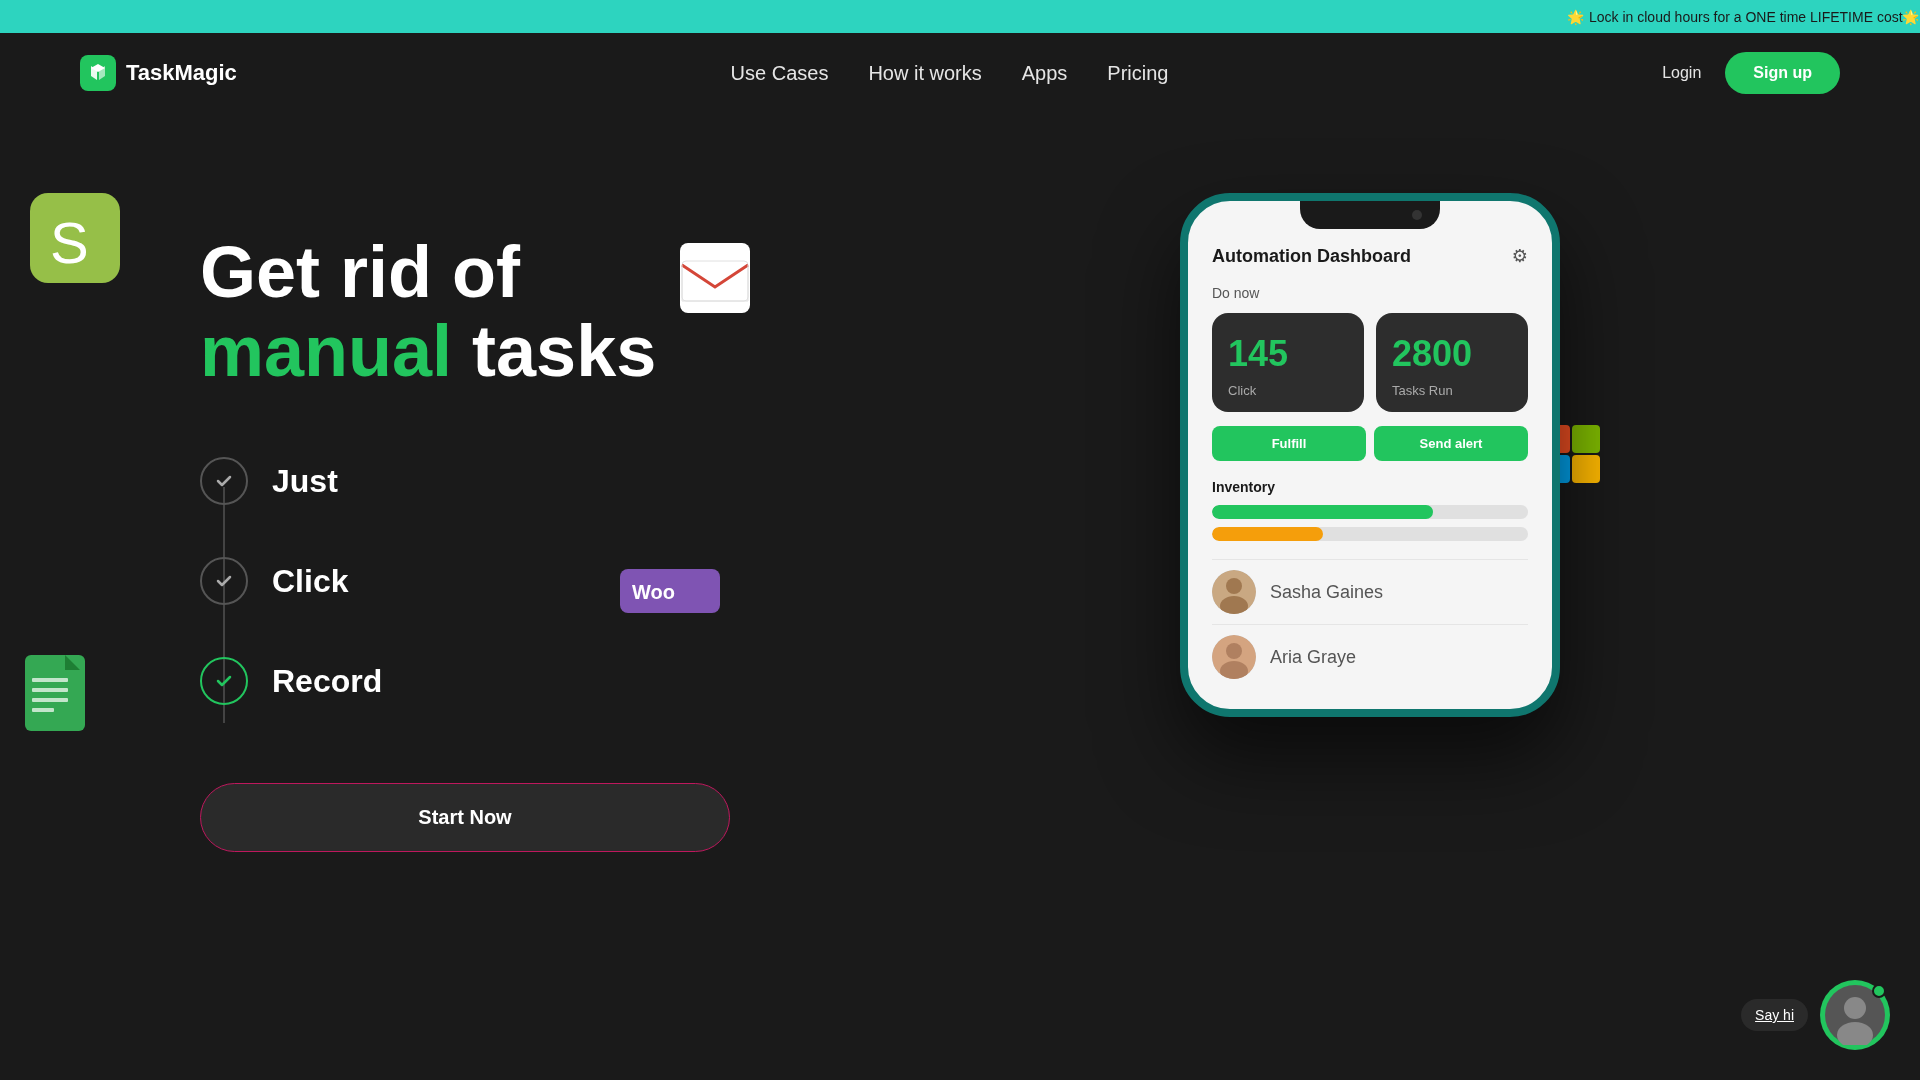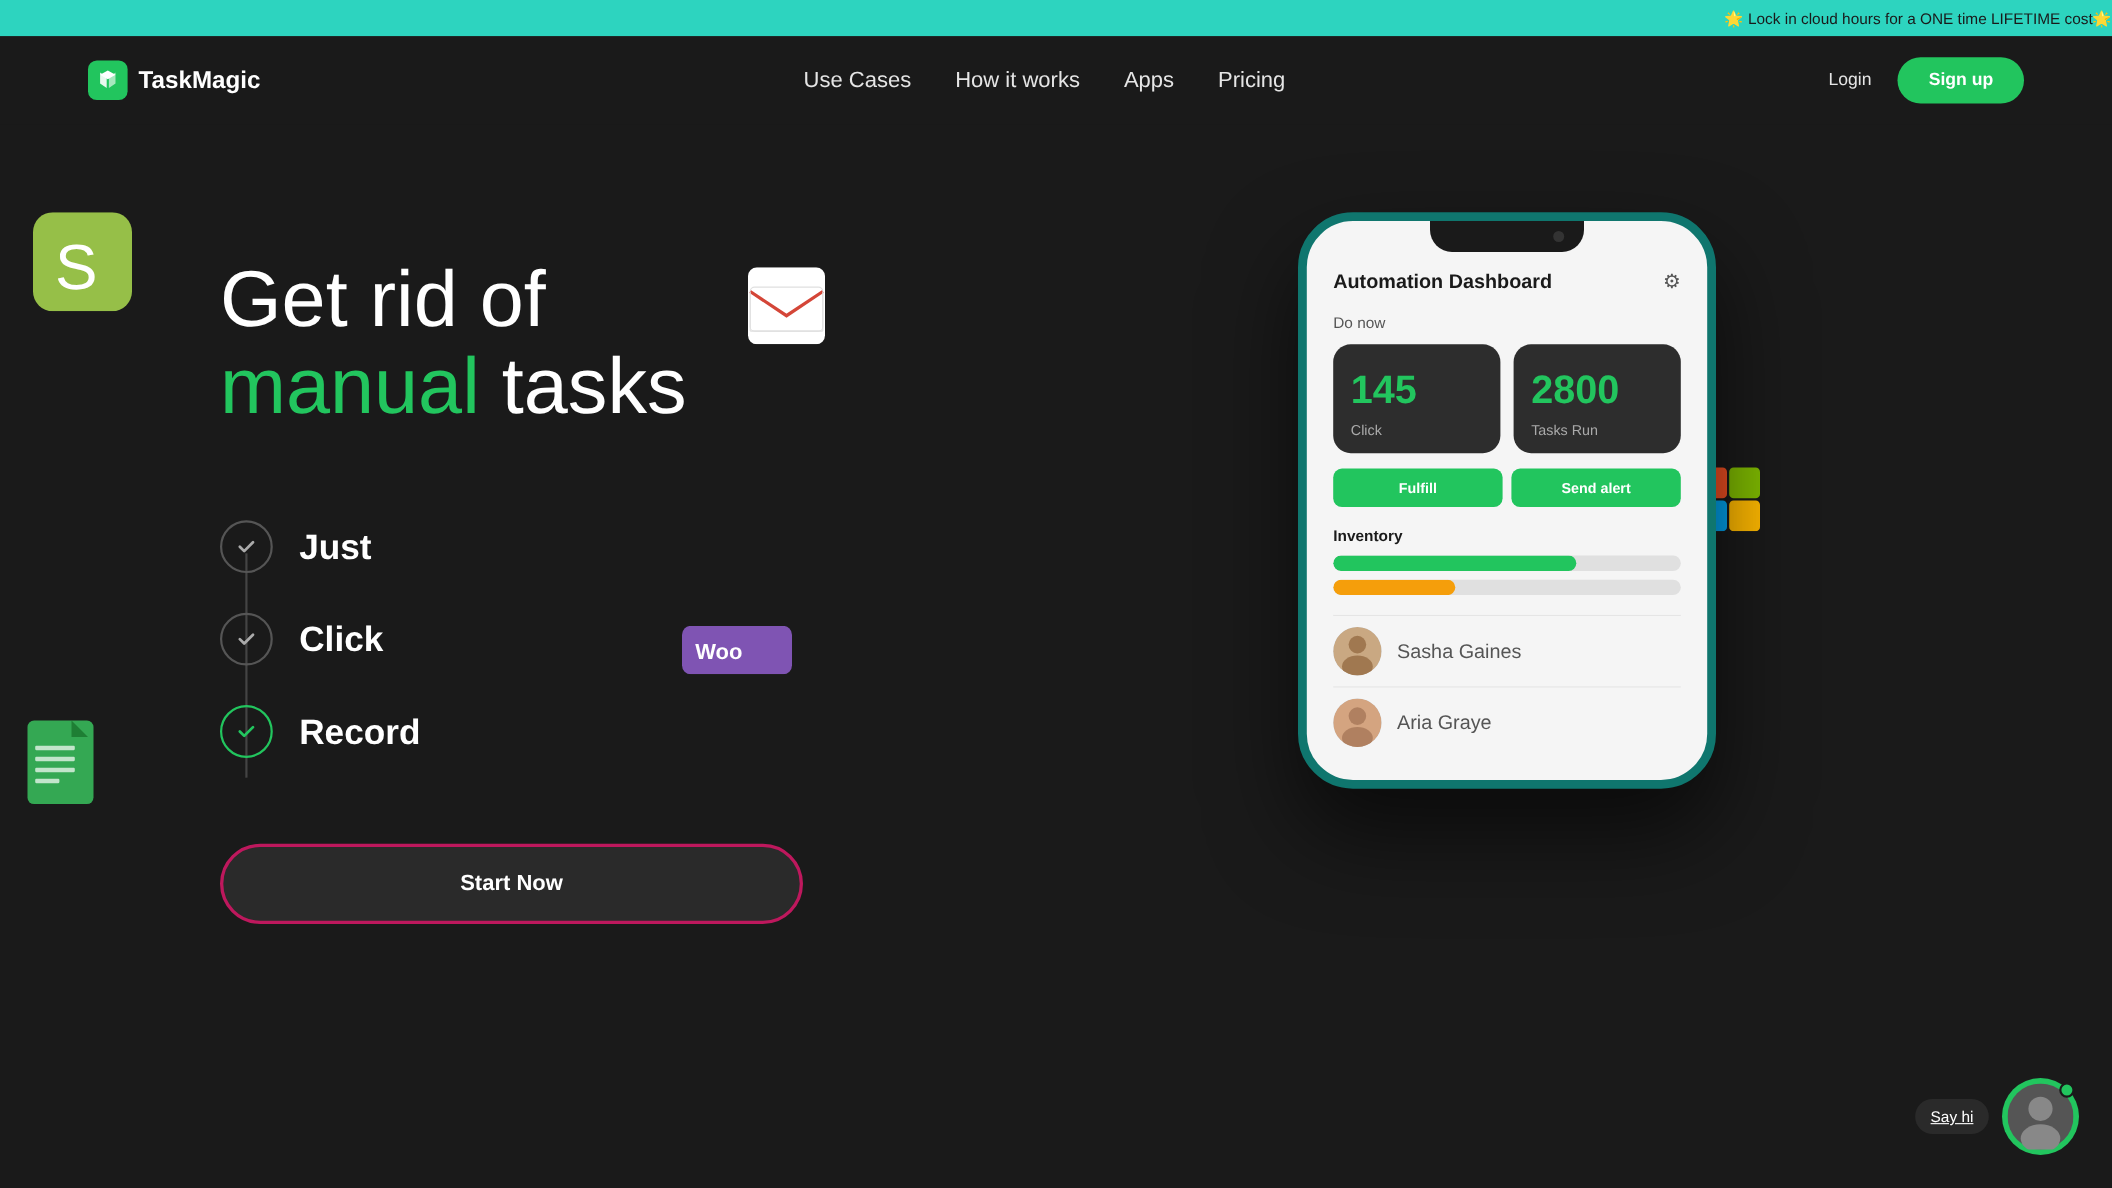--- a/index.html
+++ b/index.html
@@ -96,32 +96,32 @@
       min-height: 940px;
     }
 
     
     .hero-left {
       flex: 0 0 700px;
       padding-top: 60px;
     }
     .hero-title {
       font-size: 72px;
-      font-weight: 400;
+      font-weight: 700;
       line-height: 1.1;
-      margin-bottom: 64px;
+      margin-bottom: 48px;
     }
     .hero-title .green {
       color: #22c55e;
     }
     .steps-list {
       list-style: none;
       display: flex;
       flex-direction: column;
-      gap: 0;
+      gap: 16px;
       position: relative;
       margin-bottom: 60px;
       justify-content: center;
     }
     .step-item {
       display: flex;
       align-items: center;
       gap: 24px;
       padding: 18px 0;
       position: relative;
@@ -157,21 +157,21 @@
       top: 48px;
       width: 2px;
       height: calc(100% - 48px);
       background: #444;
       z-index: 1;
     }
 
     .start-btn {
       background: #2a2a2a;
       color: #fff;
-      border: 3px solid #be185d;
+      border: 1px solid #be185d;
       border-radius: 50px;
       padding: 22px 0;
       width: 530px;
       font-size: 20px;
       font-weight: 600;
       cursor: pointer;
       text-align: center;
       display: block;
     }
 

